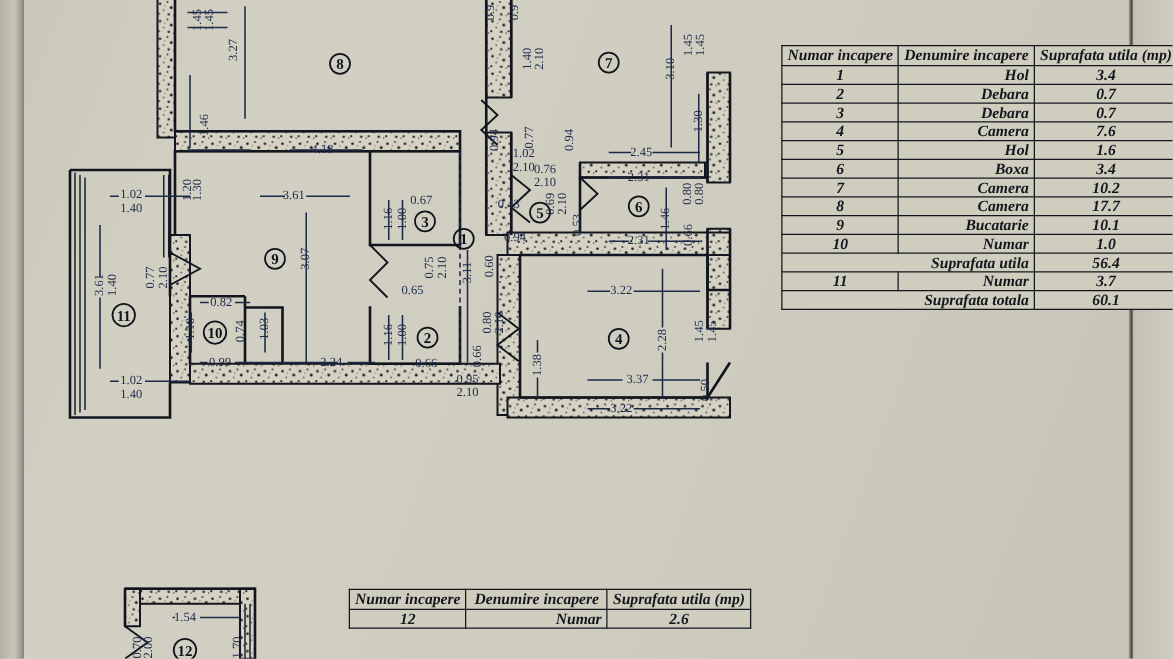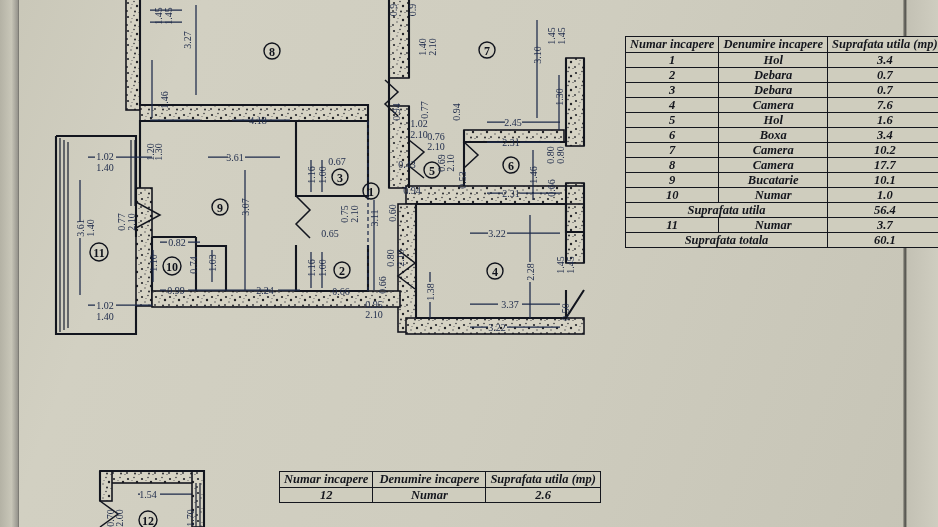--- a/index.html
+++ b/index.html
@@ -55,28 +55,28 @@
   }
   .rtable td,.rtable th{
     border:1.3px solid #14161d;
     padding:0px 4px;
     font-size:12.5px;
     line-height:14px;
     white-space:nowrap;
   }
   .rtable th{font-size:12.5px;line-height:13px;padding:1px 4px;text-align:right;}
   .c-num{width:62px;text-align:center;}
-  .c-name{width:126px;text-align:center;padding-left:7px;}
+  .c-name{width:126px;text-align:right;padding-left:7px;}
   .c-area{width:72px;text-align:center;}
   #table-main{left:625px;top:36px;}
   #table-boxa{left:279px;top:471px;}
   #table-boxa .c-num{width:58px;}
   #table-boxa .c-name{width:104px;}
   #table-boxa .c-area{width:68px;}
-  .span-row{text-align:center;}
+  .span-row{text-align:right;}
 </style>
 </head>
 <body>
 
 <div id="paper"></div>
 <div class="sheet-edge-right"></div>
 
 <svg class="plan" width="938" height="527">
   <defs>
     <pattern id="concrete" width="14" height="14" patternUnits="userSpaceOnUse">

